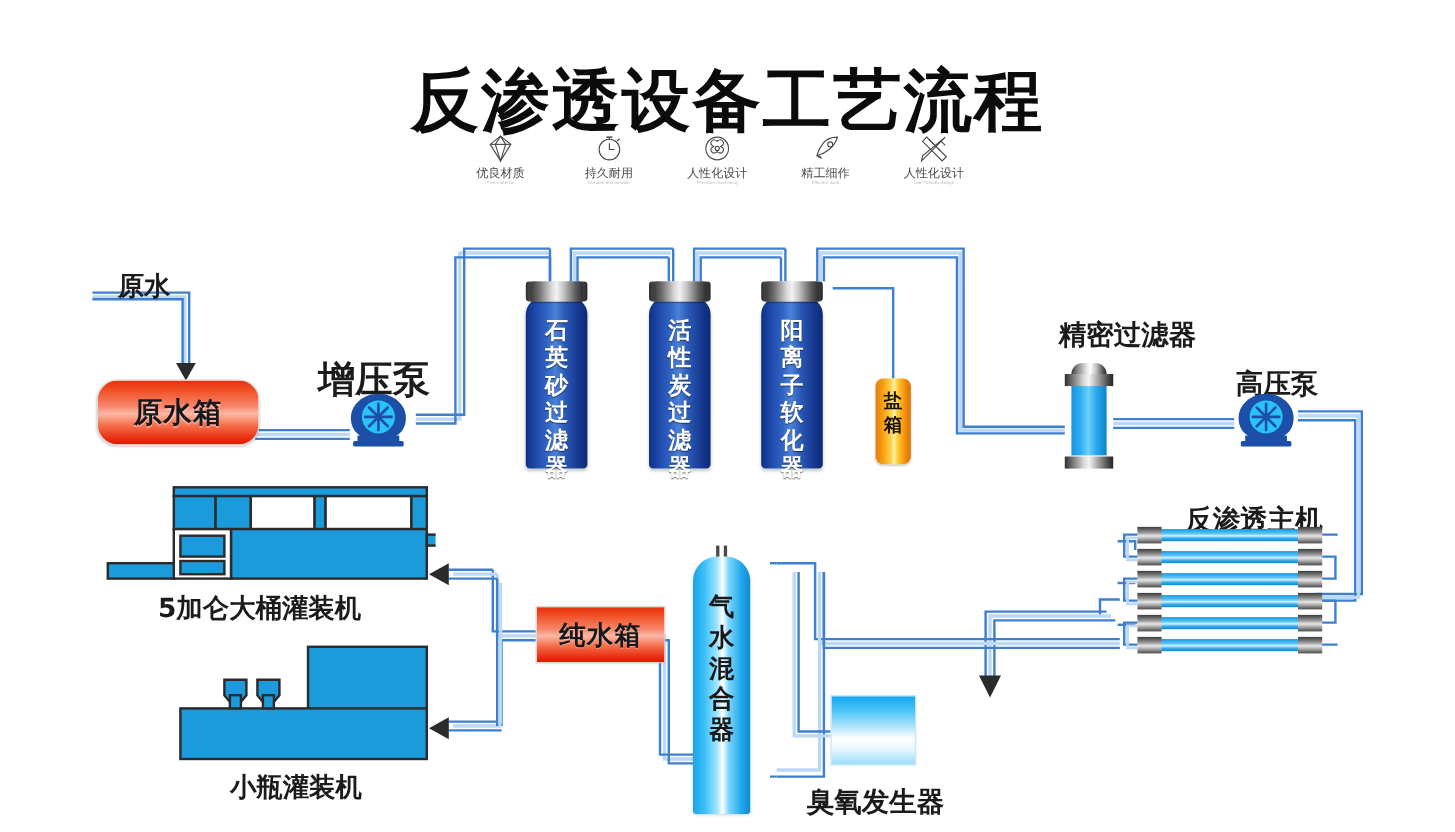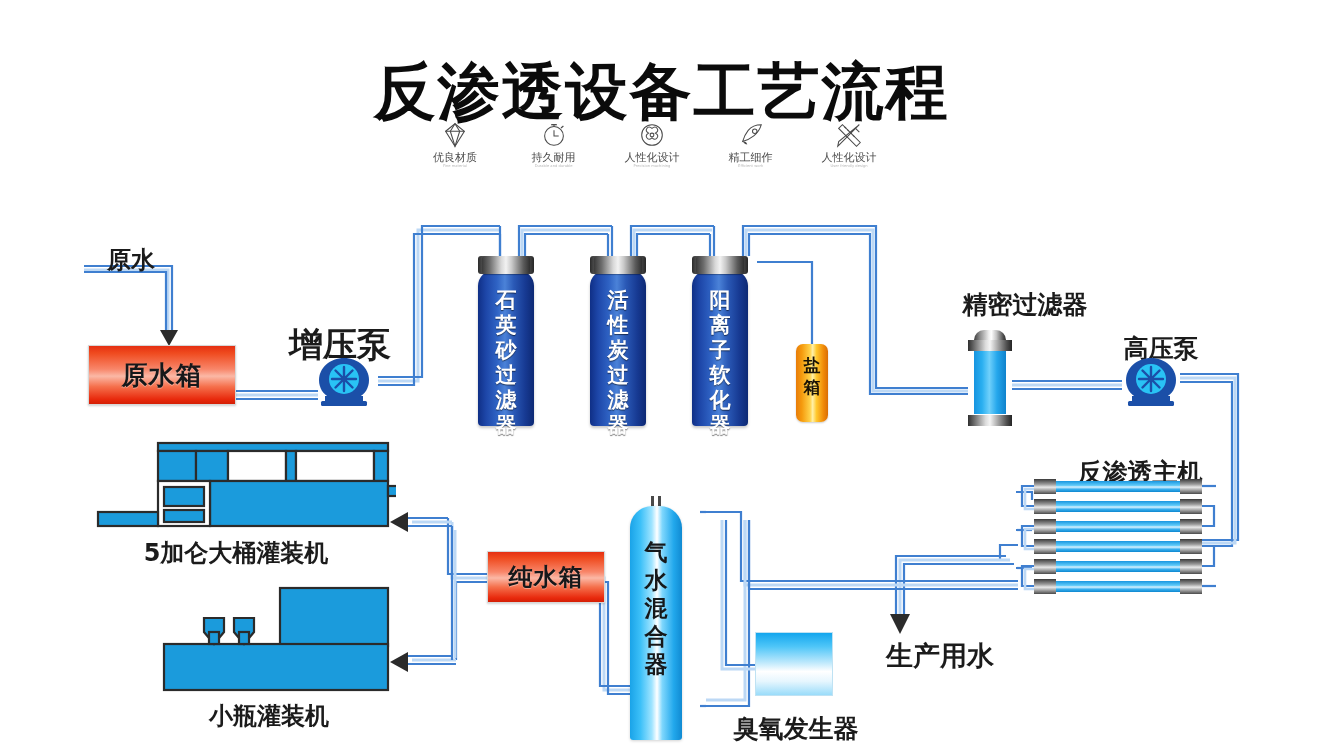--- a/index.html
+++ b/index.html
@@ -289,21 +289,21 @@
 
     <path class="p" d="M452 526 V660"></path>
     <path class="pl" d="M455 530 V658"></path>
 
     <path class="p" d="M755 665 H726 V520"></path>
     <path class="pl" d="M755 669 H722 V520"></path>
   </svg>
 
   <div class="lbl" style="left:76px;top:244px;width:110px;font-size:24px;">原水</div>
 
-  <div class="redbox" style="left:88px;top:345px;width:146px;height:58px;">
+  <div class="redbox" style="left:88px;top:345px;width:146px;height:58px;border-radius:19px;">
     <span>原水箱</span>
   </div>
 
   <div class="lbl" style="left:280px;top:322px;width:120px;font-size:34px;">增压泵</div>
   <svg class="pump" style="left:313px;top:356px;width:62px;height:52px;" viewBox="0 0 62 52">
     <path d="M31 2 C45 2 56 12 56 24 C56 32 52 38 46 41 L16 41 C10 38 6 32 6 24 C6 12 17 2 31 2 Z" fill="#1b4fa8"></path>
     <rect x="12" y="40" width="38" height="6" fill="#1b4fa8"></rect>
     <rect x="8" y="45" width="46" height="5" rx="1.5" fill="#1b4fa8"></rect>
     <circle cx="31" cy="23" r="15" fill="#29c3f5"></circle>
     <g stroke="#1b4fa8" stroke-width="2.4" stroke-linecap="round">
@@ -441,21 +441,20 @@
       <path d="M184 8  H198"></path>
       <path d="M184 108 H198"></path>
     </g>
     <g fill="none" stroke="#bcd8f5" stroke-width="2.6">
       <path d="M16 11 H7 V31 H16"></path>
       <path d="M16 51 H7 V71 H16"></path>
       <path d="M16 91 H7 V111 H16"></path>
     </g>
   </svg>
 
-  <div class="lbl" style="left:840px;top:638px;width:200px;font-size:27px;">生产用水</div>
 
   <div class="redbox" style="left:487px;top:551px;width:116px;height:50px;">
     <span style="font-size:24px;">纯水箱</span>
   </div>
 
   <div class="mixer" style="left:630px;top:490px;width:52px;height:250px;">
     <div class="vent" style="left:21px;"></div>
     <div class="vent" style="left:28px;"></div>
     <div class="mbody"></div>
     <div class="mtext">

